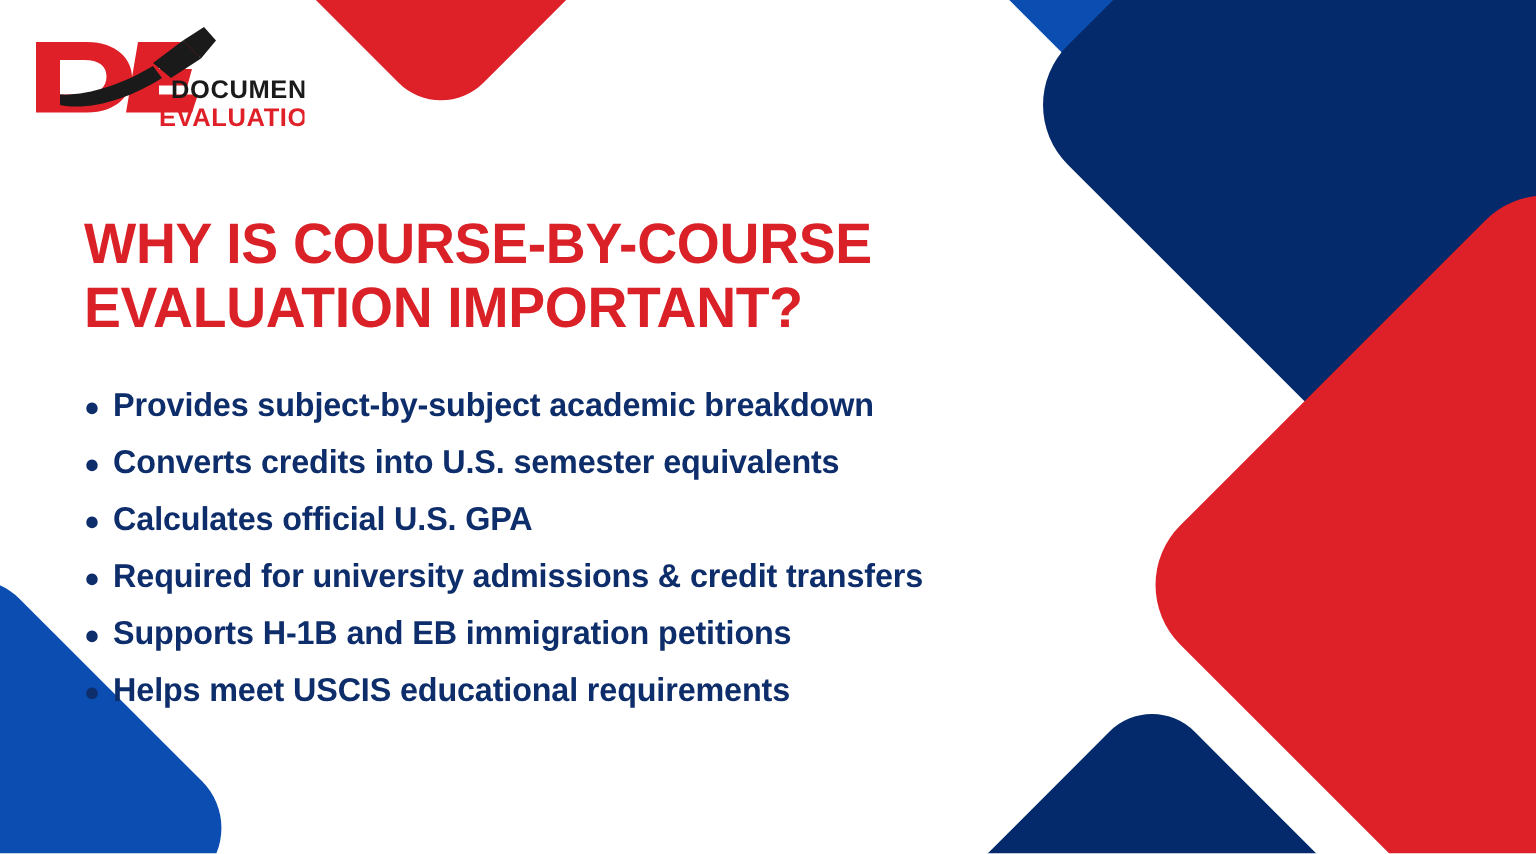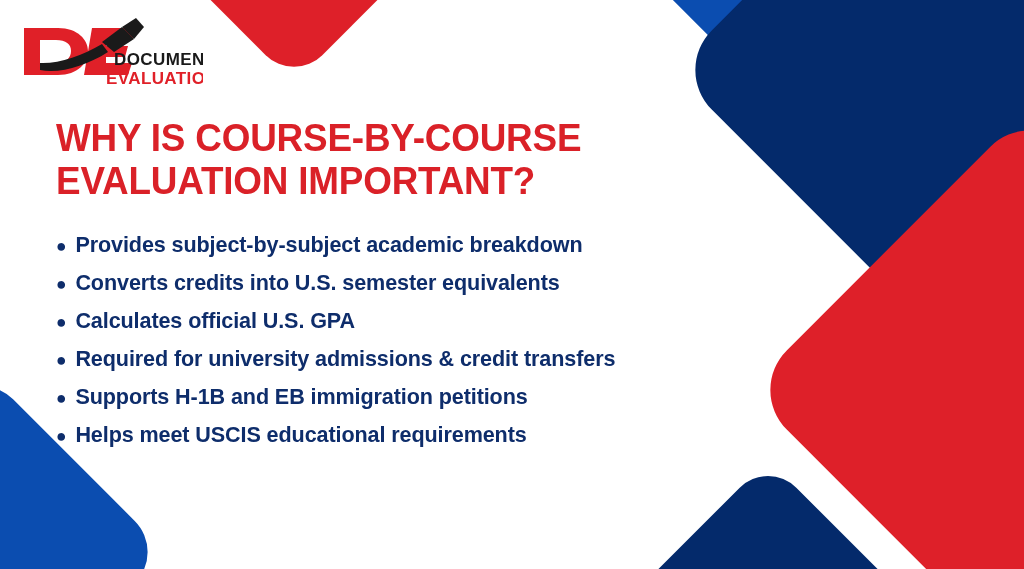--- a/index.html
+++ b/index.html
@@ -38,21 +38,21 @@
     top: 18px;
     width: 185px;
     height: 72px;
   }
   .logo svg { display: block; }
 
   
   .content {
     position: absolute;
     left: 56px;
-    top: 117px;
+    top: 142px;
     width: 660px;
   }
   .headline {
     color: #DA2128;
     font-size: 38px;
     line-height: 1.14;
     font-weight: bold;
     letter-spacing: -0.2px;
     margin: 0 0 30px 0;
     font-stretch: condensed;

